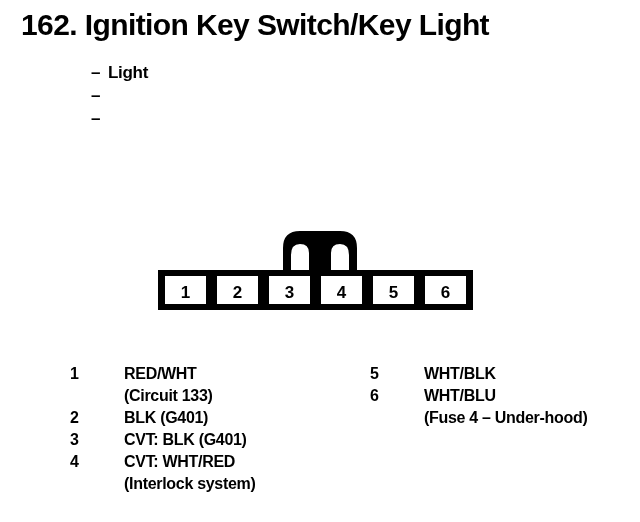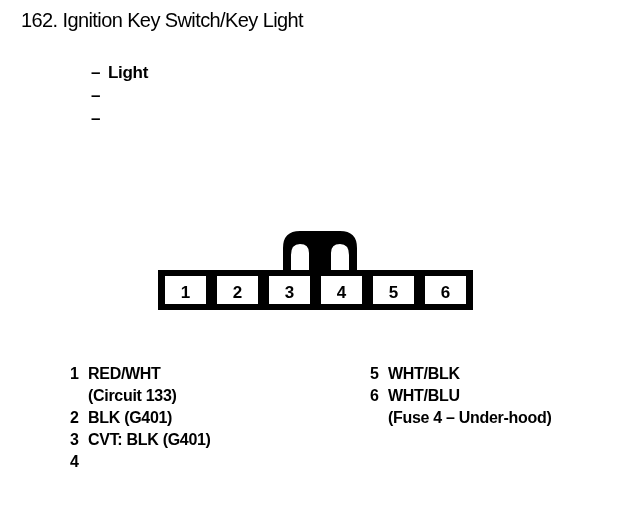--- a/index.html
+++ b/index.html
@@ -15,22 +15,22 @@
     font-family: "Liberation Sans", sans-serif;
     color: #000000;
     -webkit-font-smoothing: none;
   }
 
   
   #page-title {
     position: absolute;
     left: 21px;
     top: 10px;
-    font-size: 20px;
-    font-weight: normal;
+    font-size: 30px;
+    font-weight: bold;
     letter-spacing: -0.6px;
     white-space: nowrap;
     line-height: 1.0;
   }
 
   
   #desc-list {
     position: absolute;
     left: 91px;
     top: 61px;
@@ -76,20 +76,21 @@
     letter-spacing: -0.3px;
     line-height: 22px;
     white-space: nowrap;
   }
   .pin-num {
     width: 18px;
     flex: 0 0 18px;
   }
   .pin-body {
     flex: 1 1 auto;
+    margin-left: 36px;
   }
   .pin-note {
     display: block;
     font-size: 16px;
     font-weight: bold;
     letter-spacing: -0.3px;
     line-height: 22px;
     white-space: nowrap;
   }
 </style>
@@ -166,20 +167,22 @@
   </div>
   <div class="pin-row">
     <span class="pin-num">3</span>
     <span class="pin-body">
       <span>CVT: BLK (G401)</span>
     </span>
   </div>
   <div class="pin-row">
     <span class="pin-num">4</span>
     <span class="pin-body">
+      <span>CVT: WHT/RED</span>
+      <span class="pin-note">(Interlock system)</span>
     </span>
   </div>
 </div>
 
 <div class="pin-col" id="pin-col-right">
   <div class="pin-row">
     <span class="pin-num">5</span>
     <span class="pin-body">
       <span>WHT/BLK</span>
     </span>

